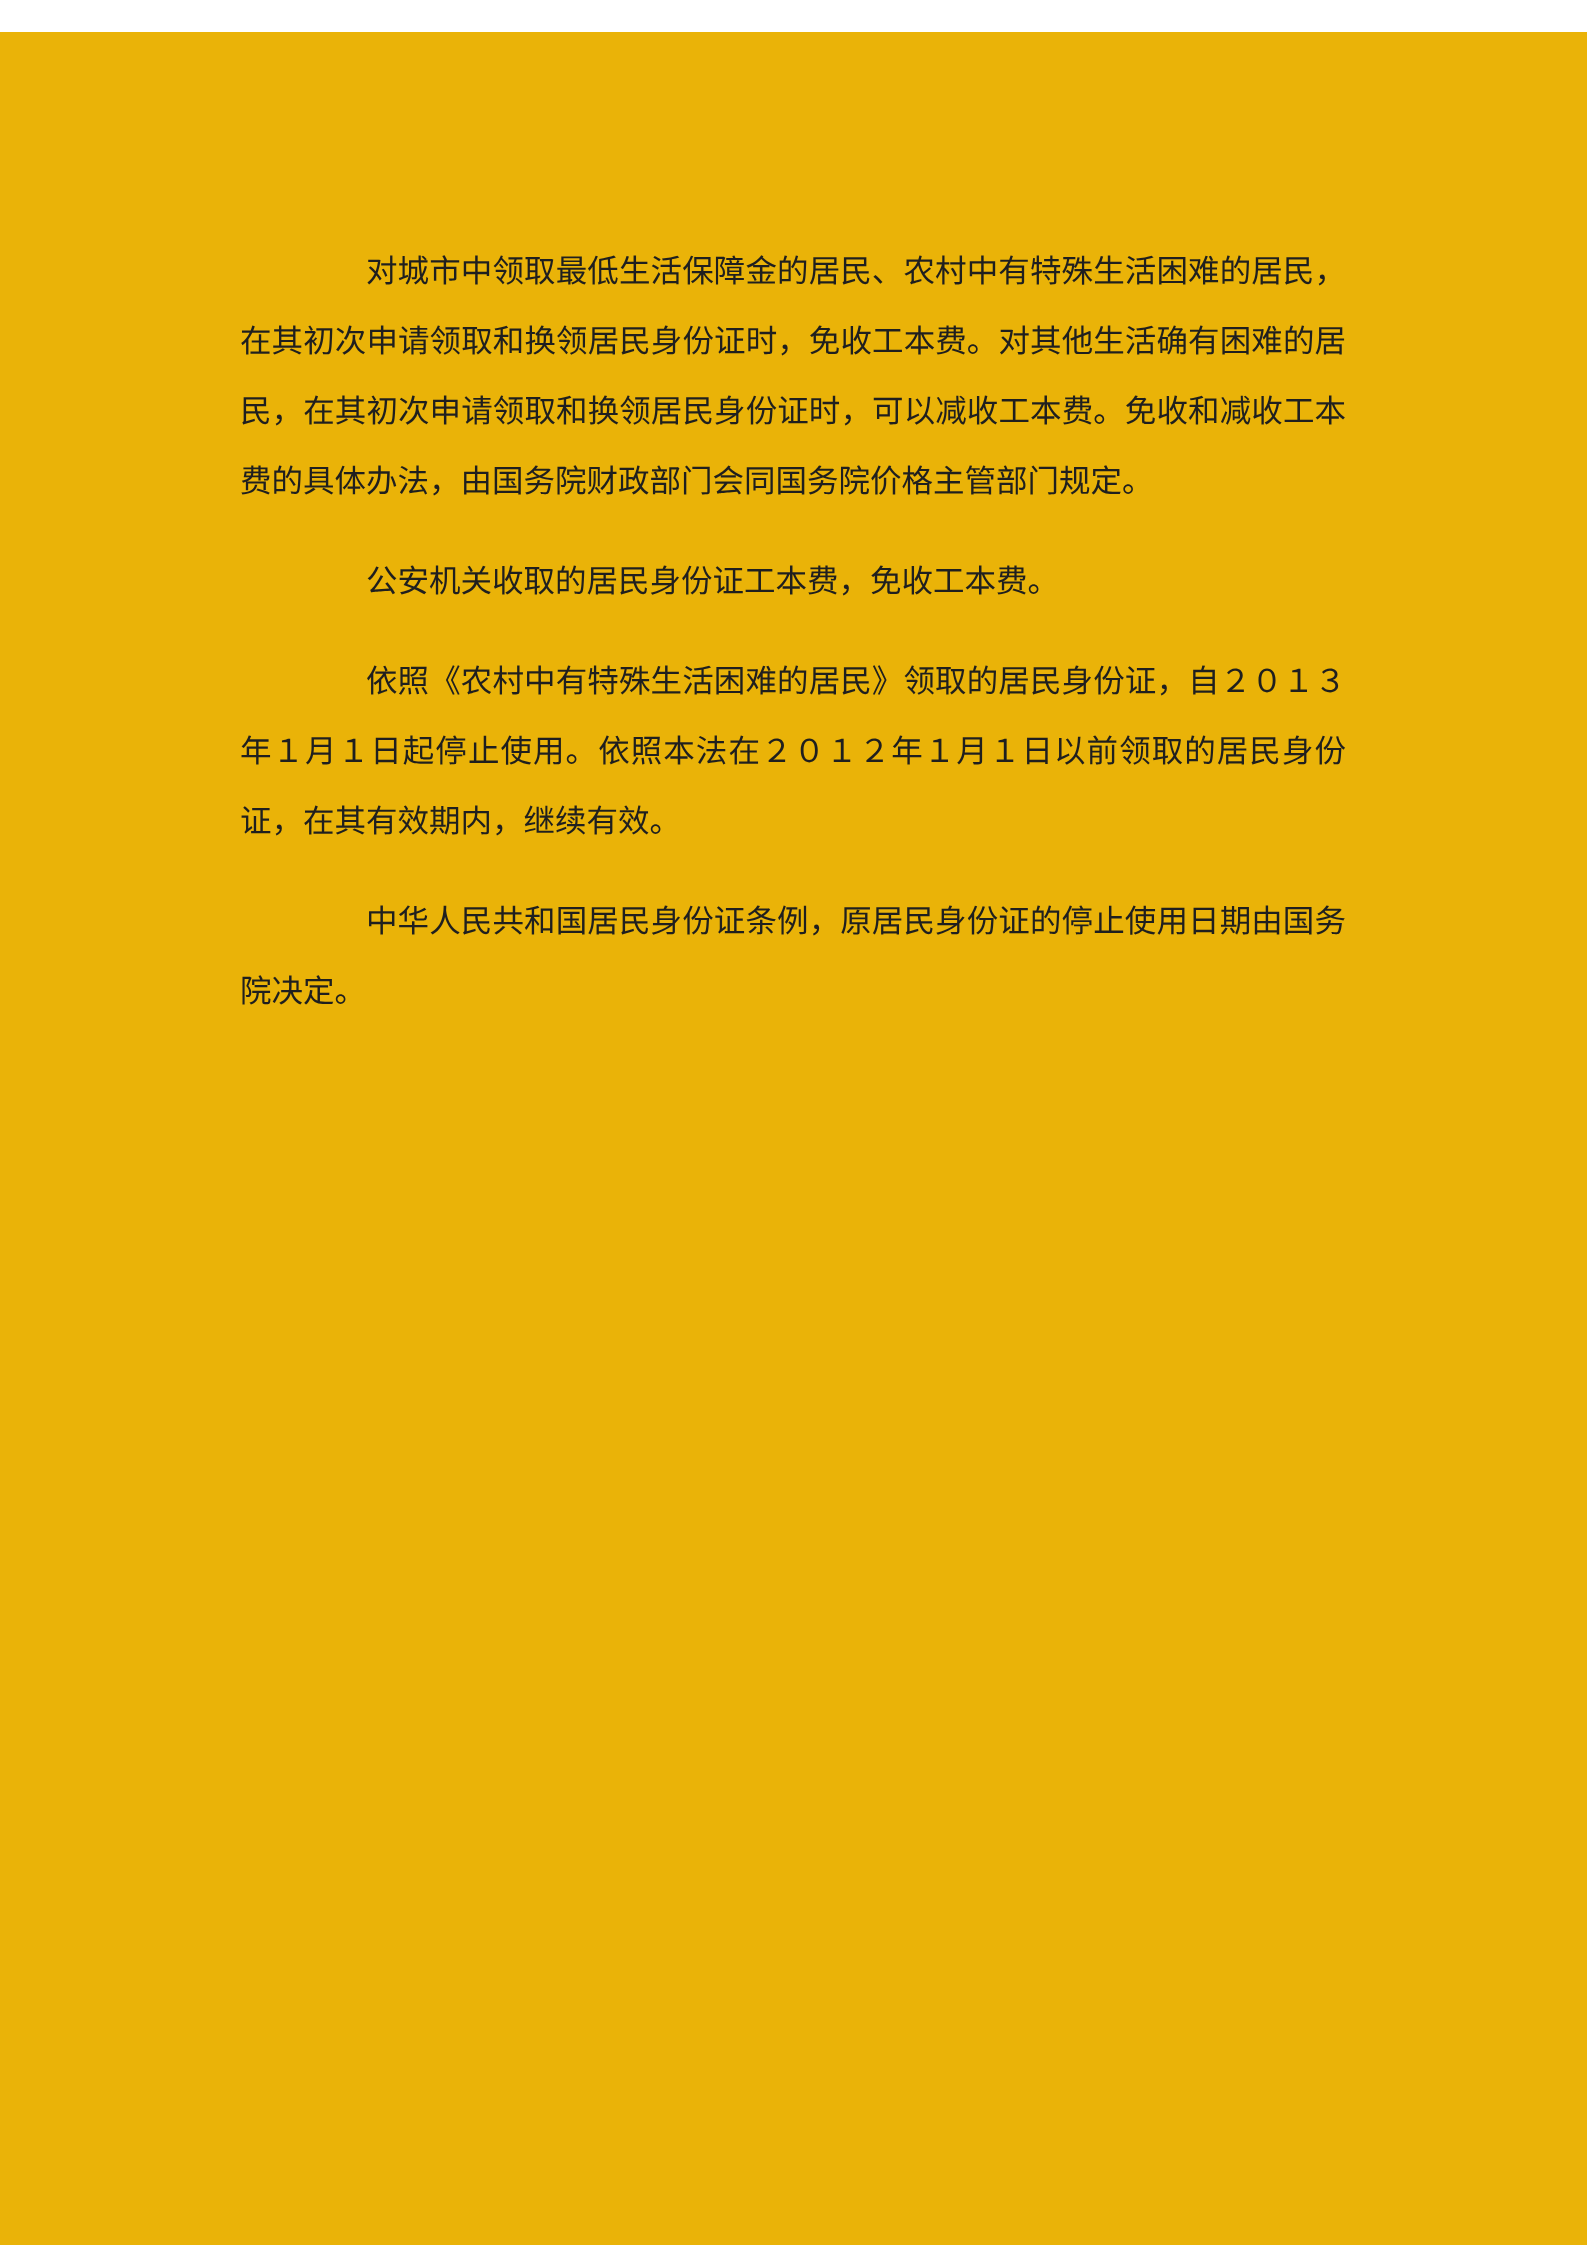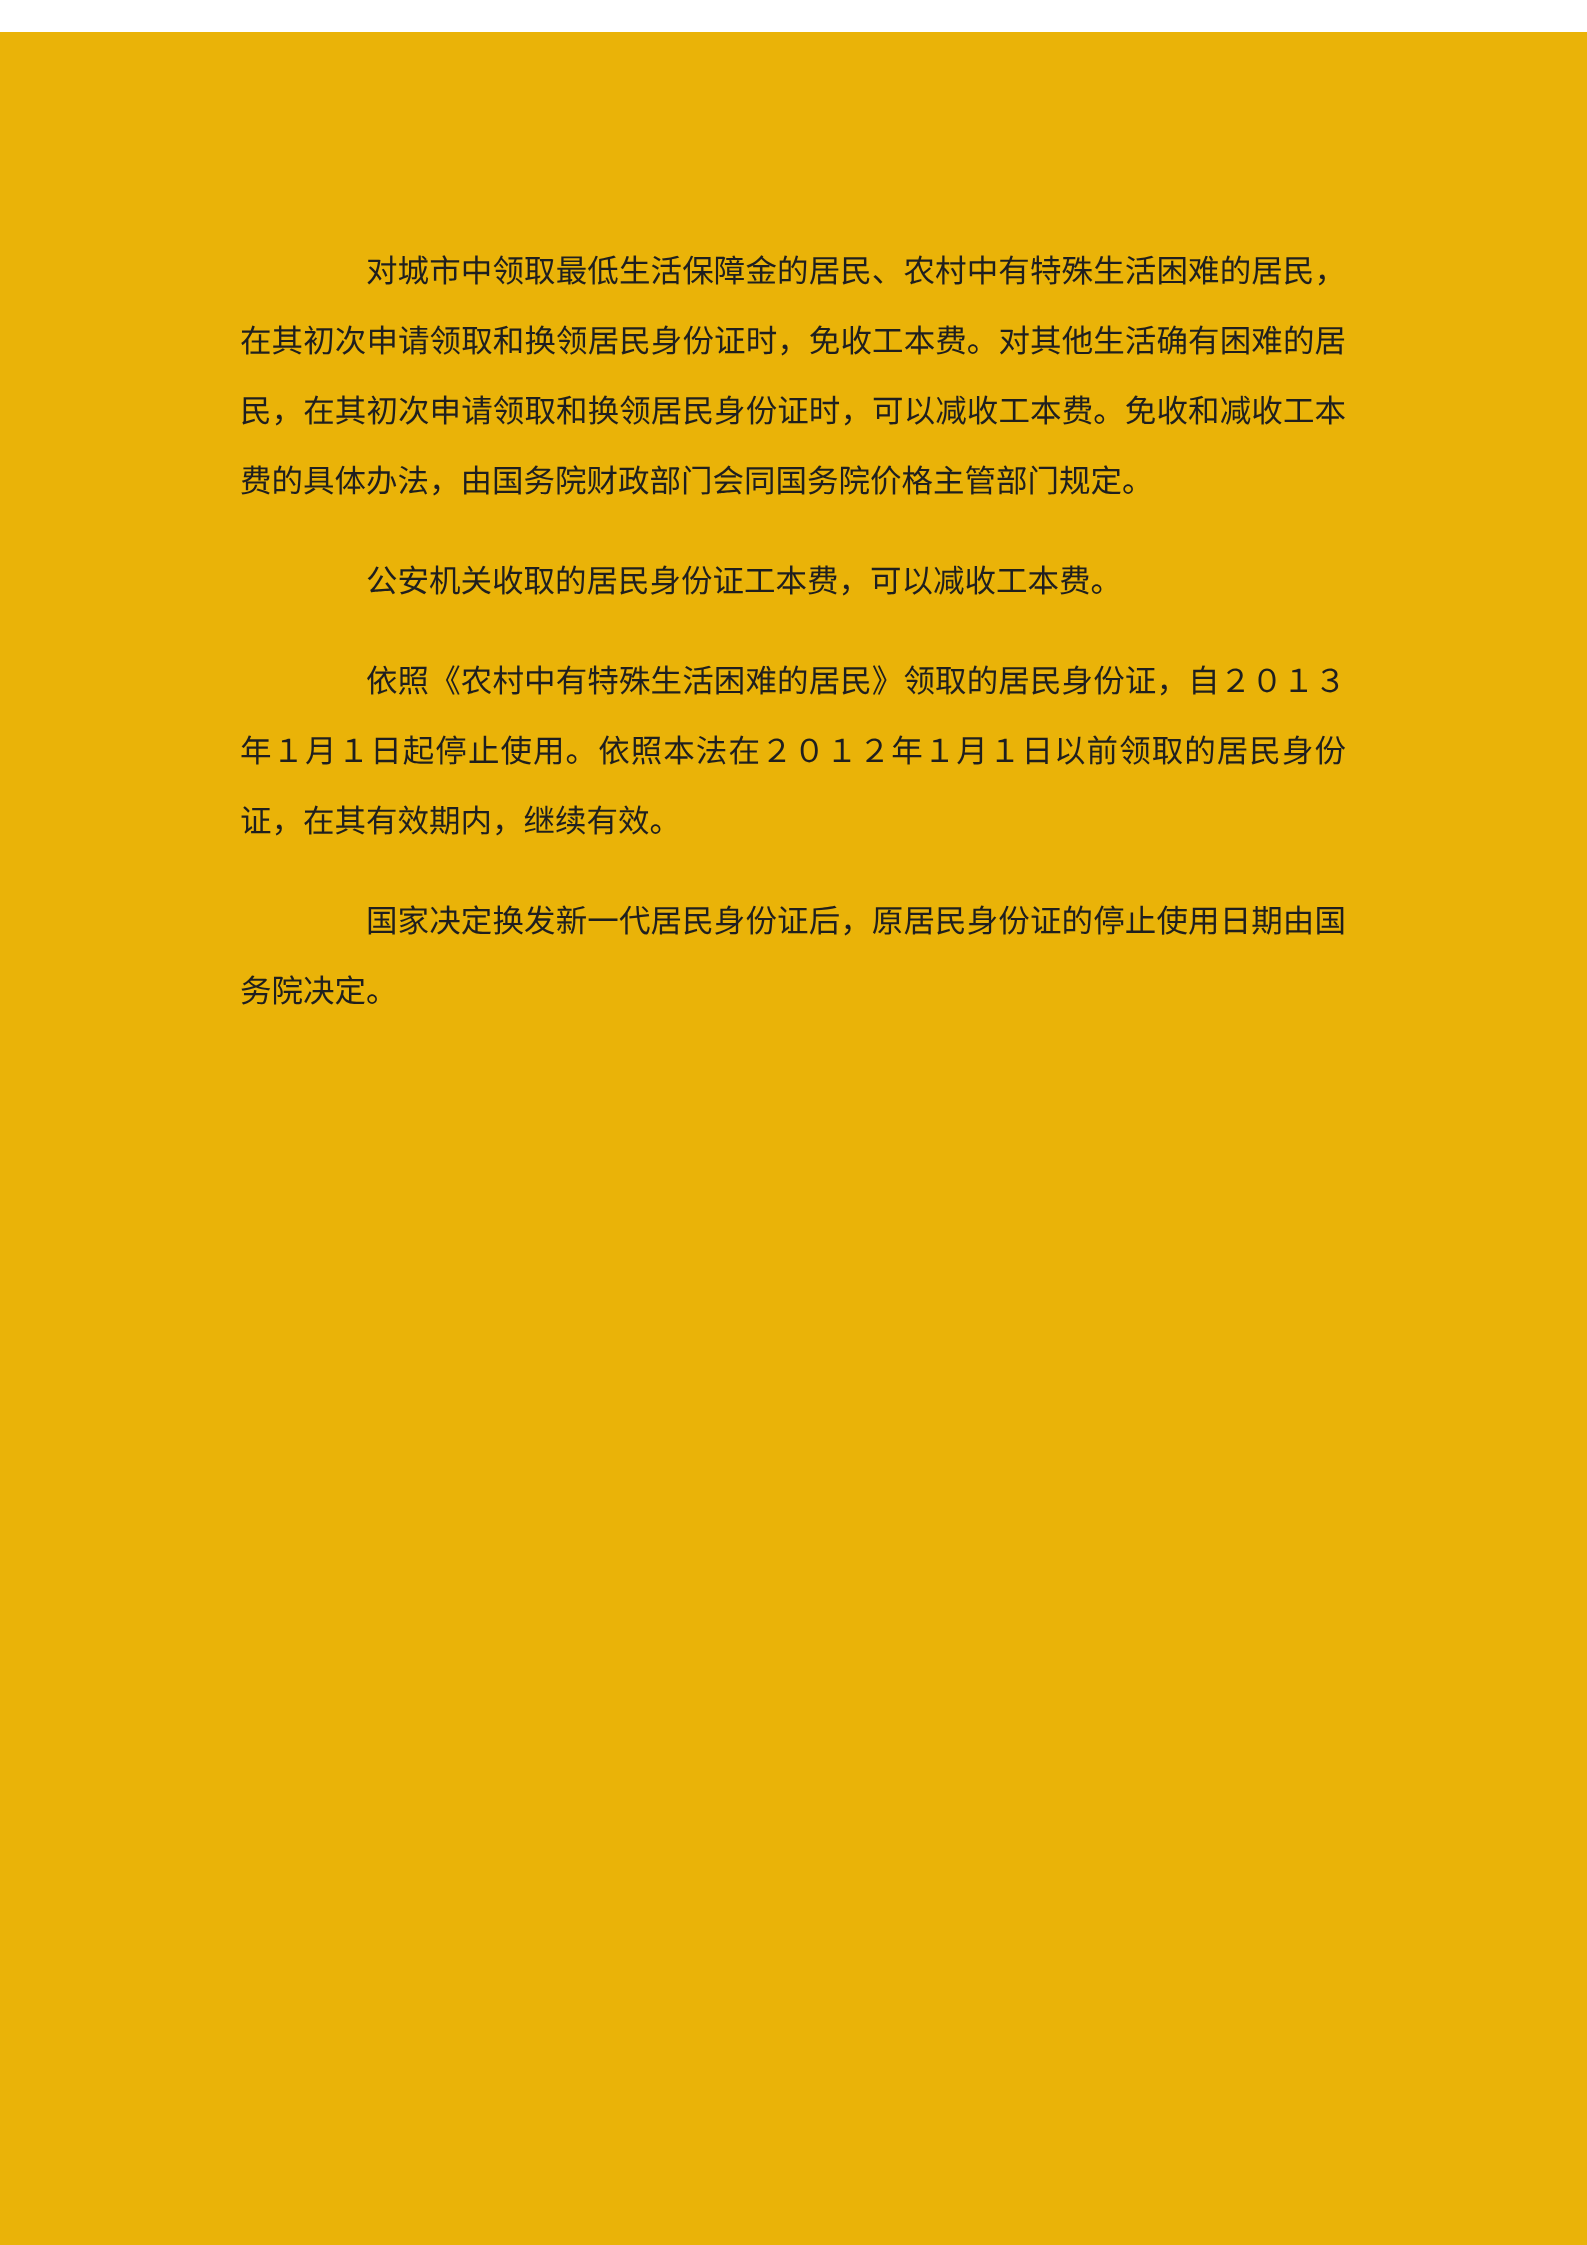--- a/index.html
+++ b/index.html
@@ -32,16 +32,16 @@
     text-indent: 126px;
     font-weight: 400;
     letter-spacing: 0;
   }
 </style>
 </head>
 <body>
 
 <div class="page">
   <p class="para">对城市中领取最低生活保障金的居民、农村中有特殊生活困难的居民，在其初次申请领取和换领居民身份证时，免收工本费。对其他生活确有困难的居民，在其初次申请领取和换领居民身份证时，可以减收工本费。免收和减收工本费的具体办法，由国务院财政部门会同国务院价格主管部门规定。</p>
-  <p class="para">公安机关收取的居民身份证工本费，可以减收工本费。</p>
+  <p class="para">公安机关收取的居民身份证工本费，免收工本费。</p>
   <p class="para">依照《农村中有特殊生活困难的居民》领取的居民身份证，自２０１３年１月１日起停止使用。依照本法在２０１２年１月１日以前领取的居民身份证，在其有效期内，继续有效。</p>
-  <p class="para">国家决定换发新一代居民身份证后，原居民身份证的停止使用日期由国务院决定。</p>
+  <p class="para">中华人民共和国居民身份证条例，原居民身份证的停止使用日期由国务院决定。</p>
 </div>
 
 </body></html>

